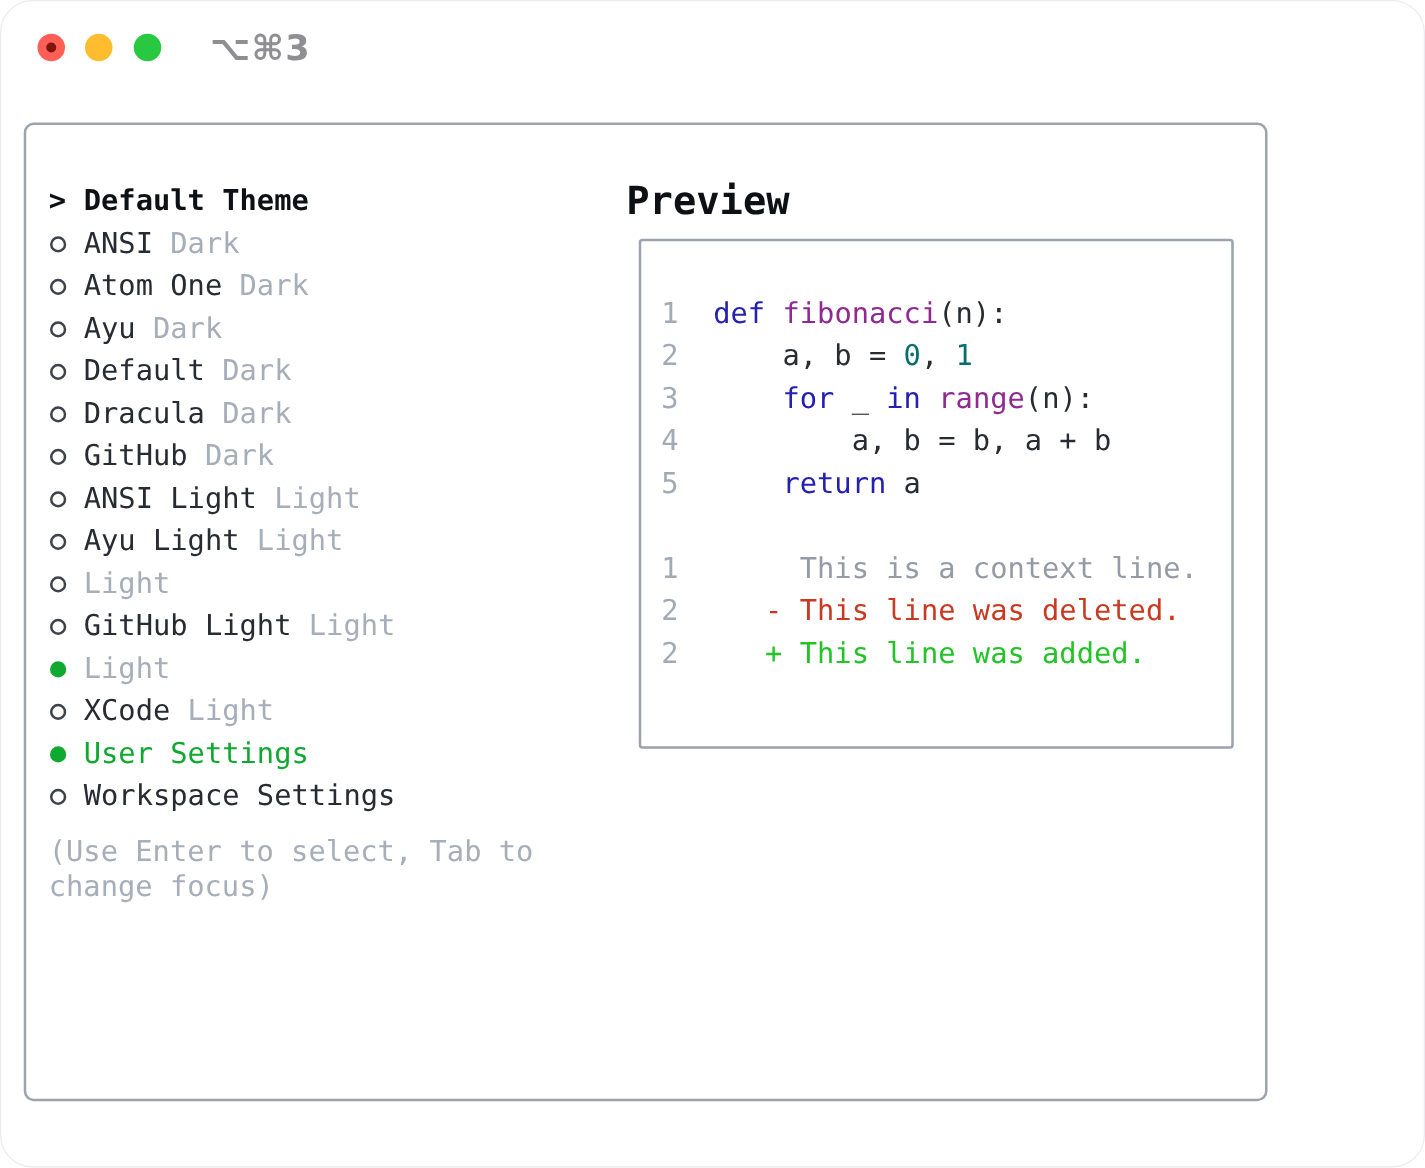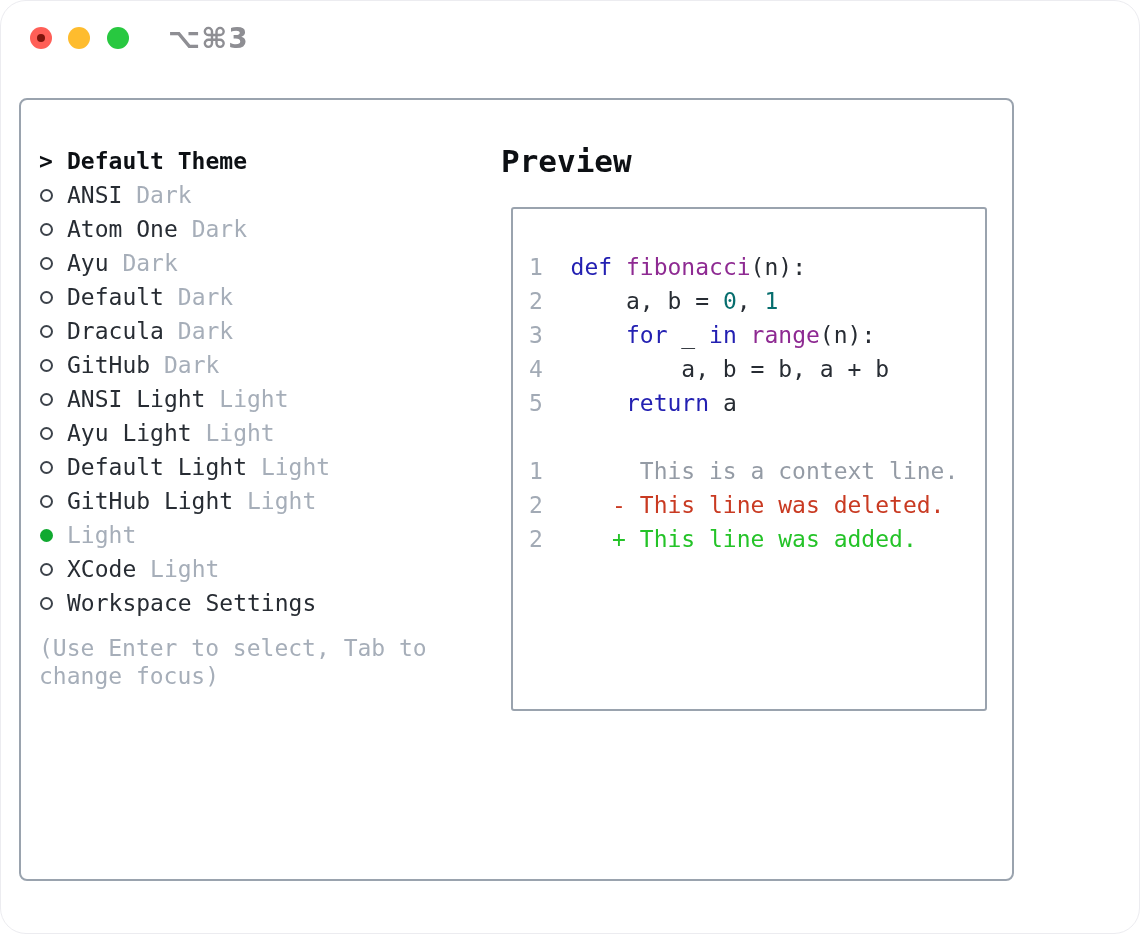--- a/index.html
+++ b/index.html
@@ -48,21 +48,21 @@
   .hint{
     margin-top:14px;width:420px;line-height:28px;color:var(--muted);
     word-break:normal;
   }
   
   .preview-title{
     position:absolute;left:480px;top:44px;height:34px;display:flex;align-items:center;
     font-size:31px;font-weight:bold;color:var(--title);
   }
   .preview-box{
-    position:absolute;left:490px;top:107px;width:476px;height:504px;
+    position:absolute;left:490px;top:91px;width:476px;height:408px;
     border:2px solid var(--panel-border);border-radius:3px;box-sizing:border-box;
     background:#ffffff;
   }
   .preview-box pre{
     margin:0;padding:41px 0 0 16px;font-family:"DejaVu Sans Mono", monospace;
     font-size:23px;line-height:34px;
   }
   .code-line{height:34px;white-space:pre;}
   .ln{color:var(--ln);}
   .tok.pln{color:var(--text);}
@@ -97,28 +97,29 @@
 
       <div id="theme-list">
           <div class="row"><span class="marker"><span class="circle"></span></span><span class="item-label">ANSI </span><span class="variant">Dark</span></div>
           <div class="row"><span class="marker"><span class="circle"></span></span><span class="item-label">Atom One </span><span class="variant">Dark</span></div>
           <div class="row"><span class="marker"><span class="circle"></span></span><span class="item-label">Ayu </span><span class="variant">Dark</span></div>
           <div class="row"><span class="marker"><span class="circle"></span></span><span class="item-label">Default </span><span class="variant">Dark</span></div>
           <div class="row"><span class="marker"><span class="circle"></span></span><span class="item-label">Dracula </span><span class="variant">Dark</span></div>
           <div class="row"><span class="marker"><span class="circle"></span></span><span class="item-label">GitHub </span><span class="variant">Dark</span></div>
           <div class="row"><span class="marker"><span class="circle"></span></span><span class="item-label">ANSI Light </span><span class="variant">Light</span></div>
           <div class="row"><span class="marker"><span class="circle"></span></span><span class="item-label">Ayu Light </span><span class="variant">Light</span></div>
-          <div class="row"><span class="marker"><span class="circle"></span></span><span class="item-label">Default Light </span><span class="variant">Light</span></div>
+          <div class="row"><span class="marker"><span class="circle"></span></span><span class="variant">Light</span></div>
           <div class="row"><span class="marker"><span class="circle"></span></span><span class="item-label">GitHub Light </span><span class="variant">Light</span></div>
           <div class="row"><span class="marker"><span class="circle filled"></span></span><span class="variant">Light</span></div>
           <div class="row"><span class="marker"><span class="circle"></span></span><span class="item-label">XCode </span><span class="variant">Light</span></div>
         </div>
 
 
       <div id="apply-list">
+          <div class="row"><span class="marker"><span class="circle filled"></span></span><span class="item-label selected">User Settings</span></div>
           <div class="row"><span class="marker"><span class="circle"></span></span><span class="item-label">Workspace Settings</span></div>
         </div>
 
       <div class="hint">(Use Enter to select, Tab to change focus)</div>
     </div>
 
     <div class="preview-title">Preview</div>
 
     <div class="preview-box">
       <pre id="code-pre"><div class="code-line"><span class="ln">1</span><span class="tok pln">  </span><span class="tok kwd">def</span><span class="tok pln"> </span><span class="tok typ">fibonacci</span><span class="tok pln">(n):</span></div><div class="code-line"><span class="ln">2</span><span class="tok pln">      a, b = </span><span class="tok lit">0</span><span class="tok pln">, </span><span class="tok lit">1</span></div><div class="code-line"><span class="ln">3</span><span class="tok pln">      </span><span class="tok kwd">for</span><span class="tok pln"> _ </span><span class="tok kwd">in</span><span class="tok pln"> </span><span class="tok typ">range</span><span class="tok pln">(n):</span></div><div class="code-line"><span class="ln">4</span><span class="tok pln">          a, b = b, a + b</span></div><div class="code-line"><span class="ln">5</span><span class="tok pln">      </span><span class="tok kwd">return</span><span class="tok pln"> a</span></div><div class="code-line"><span class="ln"></span></div><div class="code-line"><span class="ln">1</span><span class="tok ctx">       This is a context line.</span></div><div class="code-line"><span class="ln">2</span><span class="tok del">     - This line was deleted.</span></div><div class="code-line"><span class="ln">2</span><span class="tok add">     + This line was added.</span></div></pre>

